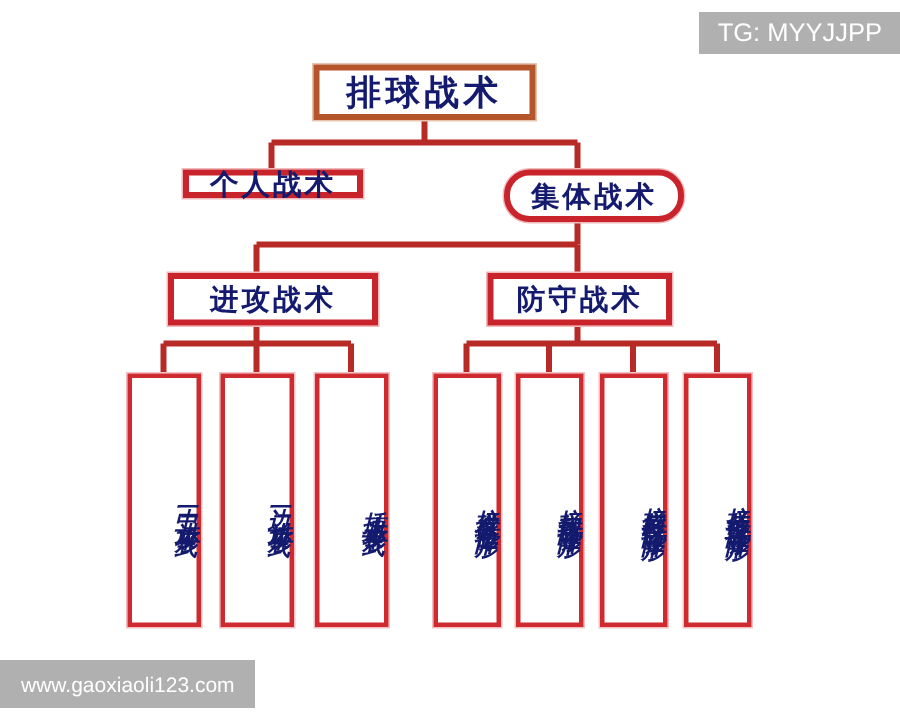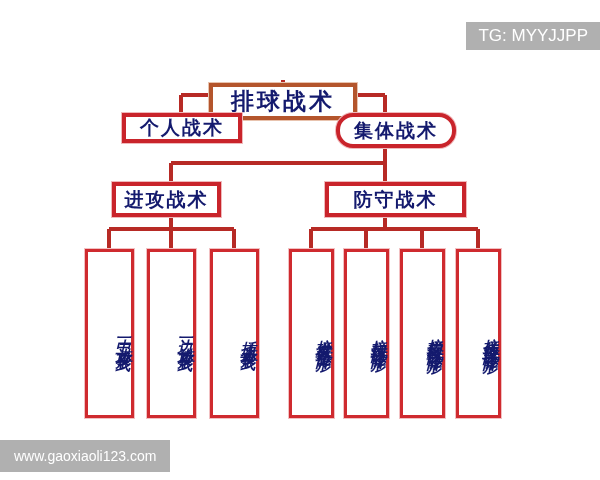--- a/index.html
+++ b/index.html
@@ -41,21 +41,20 @@
     font-weight: bold;
     letter-spacing: 1px;
   }
 
   
   .node.root {
     border: 4px solid #b4552c;
     font-size: 23px;
     letter-spacing: 3px;
     box-shadow: 0 0 0 1px #e8c3ae;
-    margin-top: 40px;
   }
 
   
   .node.branch {
     border: 4px solid #c9242b;
     font-size: 19px;
     letter-spacing: 2px;
     box-shadow: 0 0 0 1px #f0b9bb;
   }
 
@@ -80,21 +79,21 @@
   .watermark {
     position: absolute;
     background: #b0b0b0;
     color: #ffffff;
     font-family: "Liberation Sans", sans-serif;
     display: flex;
     align-items: center;
   }
   #watermark-top {
     right: 0;
-    top: 22px;
+    top: 8px;
     height: 28px;
     padding: 0 12px;
     font-size: 17px;
   }
   #watermark-bottom {
     left: 0;
     bottom: 8px;
     height: 32px;
     padding: 0 14px;
     font-size: 14px;
@@ -134,31 +133,31 @@
       <path d="M 366 229 L 366 249"></path>
       <path d="M 422 229 L 422 249"></path>
       <path d="M 478 229 L 478 249"></path>
     </g>
   </svg>
 
   <div class="node root" style="left:209px; top:43px; width:148px; height:37px;">
     <span>排球战术</span>
   </div>
 
-  <div class="node branch" style="left:122px; top:113px; width:120px; height:30px;">
+  <div class="node branch" style="left:122px; top:113px; width:120px; height:19px;">
     <span>个人战术</span>
   </div>
   <div class="node branch" style="left:336px; top:113px; width:120px; height:35px;border-radius:17px;">
     <span>集体战术</span>
   </div>
 
-  <div class="node branch" style="left:112px; top:182px; width:109px; height:35px;">
+  <div class="node branch" style="left:112px; top:182px; width:140px; height:35px;">
     <span>进攻战术</span>
   </div>
-  <div class="node branch" style="left:325px; top:182px; width:141px; height:35px;">
+  <div class="node branch" style="left:325px; top:182px; width:123px; height:35px;">
     <span>防守战术</span>
   </div>
 
   <div class="node leaf" style="left:85px; top:249px; width:49px; height:169px;">
     <span>中一二进攻形式</span>
   </div>
   <div class="node leaf" style="left:147px; top:249px; width:49px; height:169px;">
     <span>边一二进攻形式</span>
   </div>
   <div class="node leaf" style="left:210px; top:249px; width:49px; height:169px;">

